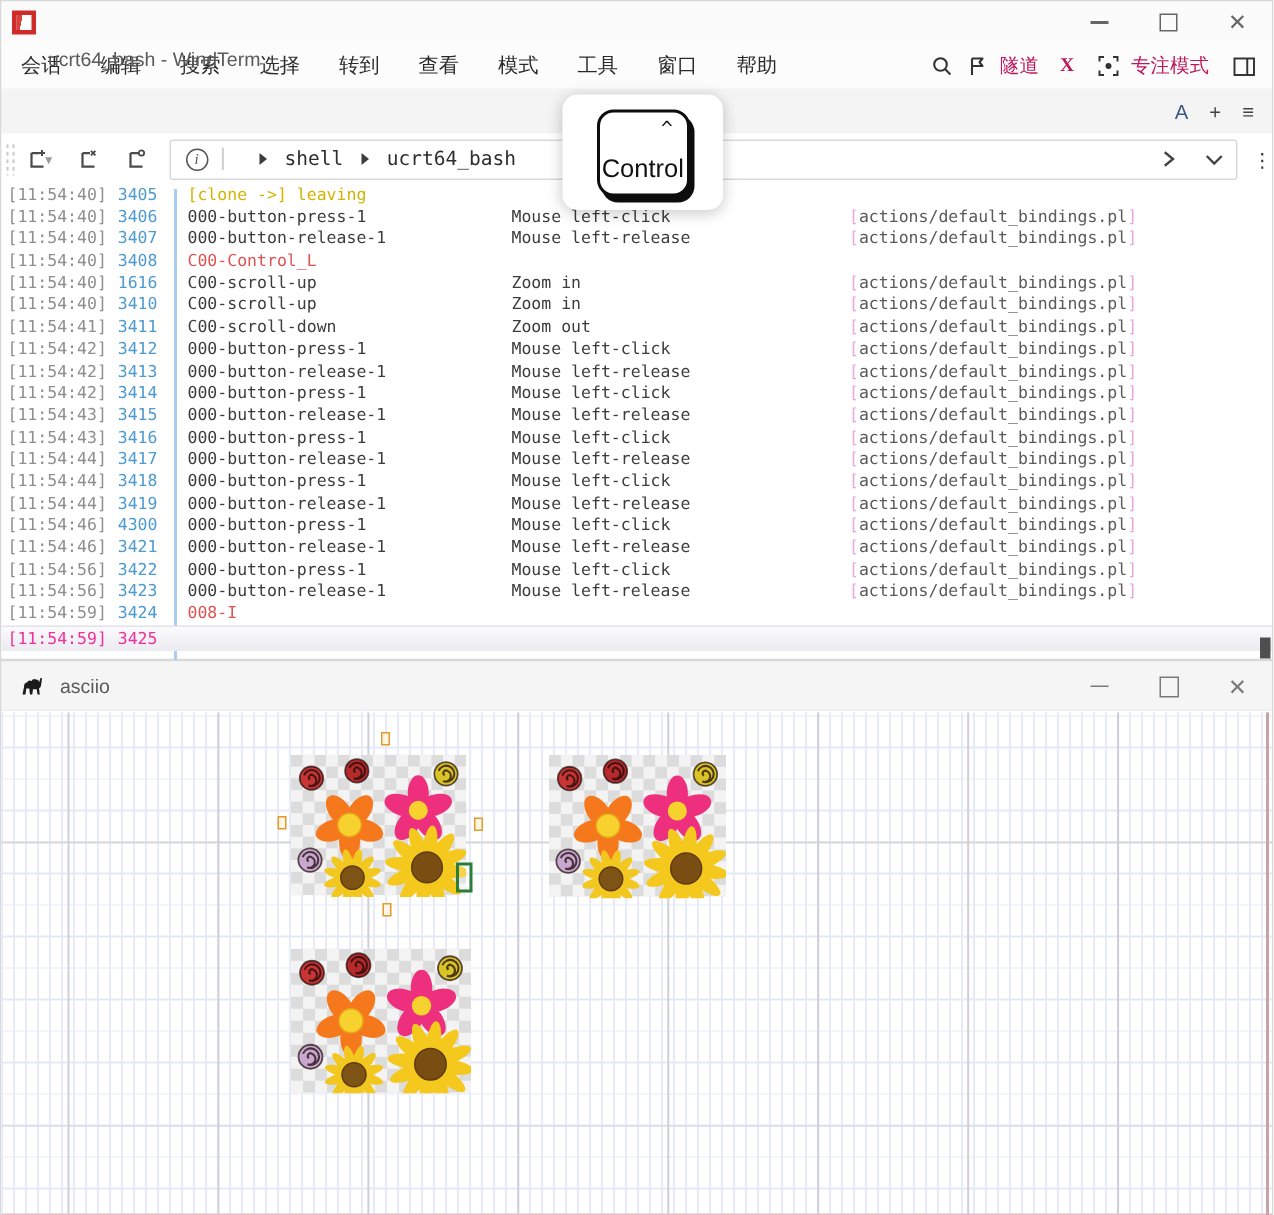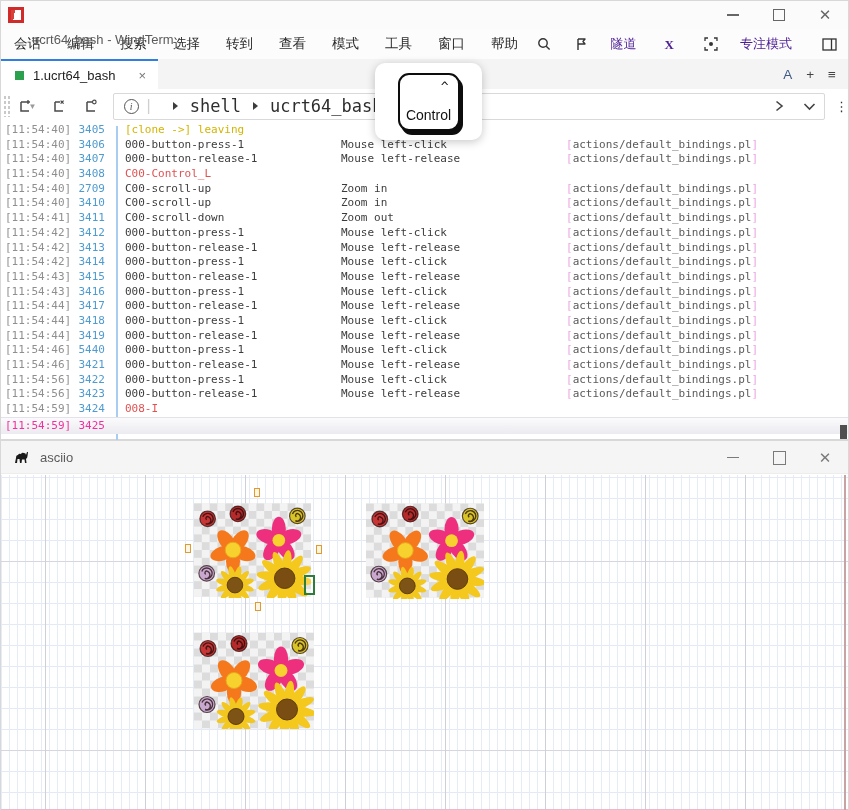--- a/index.html
+++ b/index.html
@@ -16,21 +16,21 @@
   .win-title { font-size:13px; color:#5a5a5a;margin-top:48px; }
   .win-controls { position:absolute; right:0; top:0; height:28px; display:flex; }
   .wc-btn { width:46px; height:28px; display:flex; align-items:center; justify-content:center; color:#666; font-size:14px; }
   .wc-min::before { content:""; width:12px; height:1.5px; background:#666; }
   .wc-max::before { content:""; width:10px; height:10px; border:1.5px solid #666; }
   .wc-close { font-size:15px; }
 
   
   .menubar { height:30px; display:flex; align-items:center; background:#fcfcfc; font-size:13.5px; color:#2b2b2b; }
   .menu-item { padding:0 13px; height:30px; display:flex; align-items:center;font-family:Liberation Mono, monospace; }
-  .menu-right { margin-left:auto; display:flex; align-items:flex-end; gap:20px; padding-right:10px; color:#4c1d95; }
+  .menu-right { margin-left:auto; display:flex; align-items:flex-start; gap:6px; padding-right:10px; color:#be185d; }
   .mr-icon { width:18px; height:18px; display:flex; align-items:center; justify-content:center; }
   .mr-label { font-size:13px; margin-right:8px; }
   .mr-x { font-weight:bold; font-size:13px; margin-right:8px; font-family:"Liberation Serif",serif; }
 
   
   .tabbar { height:30px; background:#f4f4f4; display:flex; align-items:stretch; position:relative; }
   .tab { width:157px; background:#ffffff; border-top:2.5px solid #2e7fe0; display:flex; align-items:center; padding:0 8px 0 14px; }
   .tab-square { width:9px; height:9px; background:#2ca14d; margin-right:9px; flex:none; }
   .tab-label { font-size:13px; color:#222; flex:1; }
   .tab-close { color:#777; font-size:13px; padding:0 4px; }
@@ -42,21 +42,21 @@
   .grip { width:8px; height:22px; margin-left:2px;
           background-image:radial-gradient(#c9c9c9 1px, transparent 1px); background-size:4px 5px; }
   .tool-btn { width:26px; height:24px; display:flex; align-items:center; justify-content:center; margin:0 3px; color:#4a4a4a; }
   .tool-caret { color:#9a9a9a; font-size:8px; margin-left:-4px; }
   .crumbbox { margin-left:6px; width:716px; height:27px; border:1px solid #d9d9d9; border-radius:2px; background:#fff;
               display:flex; align-items:center; position:relative; }
   .info-ic { width:15px; height:15px; border:1.3px solid #555; border-radius:50%; color:#555; font-size:10px;
              display:flex; align-items:center; justify-content:center; margin:0 8px 0 10px; font-family:"Liberation Serif",serif; font-style:italic; }
   .crumb-sep { color:#cfcfcf; margin-right:10px; }
   .crumb-arrow { width:0; height:0; border-left:5px solid #3c3c3c; border-top:4px solid transparent; border-bottom:4px solid transparent; margin:0 12px; }
-  .crumb-text { font-family:"DejaVu Sans Mono", monospace; font-size:17px; color:#2e2e2e; }
+  .crumb-text { font-family:"DejaVu Sans Mono", monospace; font-size:13px; color:#2e2e2e; }
   .crumb-right { position:absolute; right:8px; display:flex; align-items:center; gap:18px; }
   .kebab { margin-left:10px; color:#333; font-size:13px; letter-spacing:0; }
 
   
   .terminal { position:absolute; top:122px; left:0; right:0; bottom:0; background:#fff;
               font-family:"DejaVu Sans Mono", monospace; font-size:11px; }
   .t-sep { position:absolute; left:115px; top:3px; width:2px; height:415px; background:#a9cdf0; }
   .t-corner { position:absolute; left:115px; top:418px; width:8px; height:9px;
               border-left:2px solid #a9cdf0; border-bottom:2px solid #a9cdf0; border-bottom-left-radius:7px; }
   .t-row { position:relative; height:14.7px; line-height:14.7px; white-space:pre; }
@@ -71,21 +71,21 @@
   .t-bind { position:absolute; left:565px; color:#5a5a5a; }
   .t-bracket { color:#eba6e0; }
   .t-scroll { position:absolute; right:1px; top:302px; width:7px; height:14px; background:#4f4f4f; }
 
   
   .key-panel { position:absolute; left:374px; top:62px; width:107px; height:77px; background:#fff; border-radius:10px;
                box-shadow:0 2px 10px rgba(0,0,0,.22); display:flex; align-items:center; justify-content:center; z-index:5; }
   .key-cap { width:62px; height:58px; background:#fff; border:2.5px solid #0d0d0d; border-radius:11px;
              box-shadow:3px 4px 0 #0d0d0d; position:relative; }
   .key-caret { position:absolute; top:4px; right:9px; font-size:13px; color:#111; font-family:"DejaVu Sans Mono",monospace; }
-  .key-label { position:absolute; bottom:6px; width:100%; text-align:center; font-size:14px; color:#111; }
+  .key-label { position:absolute; bottom:6px; width:100%; text-align:center; font-size:17px; color:#111; }
 
   
   .a-titlebar { height:33px; background:#f5f5f5; display:flex; align-items:center; position:relative; border-bottom:1px solid #ededed; }
   .camel { margin:0 10px 0 12px; }
   .a-title { font-size:13px; color:#5a5a5a; }
   .a-controls { position:absolute; right:0; top:0; height:33px; display:flex; }
   .a-btn { width:46px; height:33px; display:flex; align-items:center; justify-content:center; color:#7a7a7a; font-size:15px; }
   .a-min::before { content:""; width:12px; height:1.5px; background:#7a7a7a; }
   .a-max::before { content:""; width:11px; height:12px; border:1.5px solid #7a7a7a; }
 
@@ -153,25 +153,20 @@
       <span class="mr-icon">
         <svg width="15" height="13" viewBox="0 0 15 13">
             <rect x="1" y="1" width="13" height="11" fill="none" stroke="#333" stroke-width="1.3"></rect>
             <line x1="9.5" y1="1" x2="9.5" y2="12" stroke="#333" stroke-width="1.3"></line>
           </svg>
       </span>
     </div>
   </div>
 
   <div class="tabbar">
-    <div class="tab">
-      <span class="tab-square"></span>
-      <span class="tab-label">1.ucrt64_bash</span>
-      <span class="tab-close">×</span>
-    </div>
     <div class="tabbar-right">
       <span class="tb-a">A</span>
       <span>+</span>
       <span>≡</span>
     </div>
   </div>
 
   <div class="toolbar">
     <div class="grip"></div>
     <div class="tool-btn">
@@ -216,32 +211,32 @@
   </div>
 
   <div class="terminal">
     <div class="t-sep"></div>
     <div class="t-corner"></div>
     <div>
         <div class="t-row"><span class="t-time">[11:54:40]</span><span class="t-num">3405</span><span class="t-cmd yellow">[clone -&gt;] leaving</span></div>
         <div class="t-row"><span class="t-time">[11:54:40]</span><span class="t-num">3406</span><span class="t-cmd">000-button-press-1</span><span class="t-act">Mouse left-click</span><span class="t-bind"><span class="t-bracket">[</span><span class="">actions/default_bindings.pl</span><span class="t-bracket">]</span></span></div>
         <div class="t-row"><span class="t-time">[11:54:40]</span><span class="t-num">3407</span><span class="t-cmd">000-button-release-1</span><span class="t-act">Mouse left-release</span><span class="t-bind"><span class="t-bracket">[</span><span class="">actions/default_bindings.pl</span><span class="t-bracket">]</span></span></div>
         <div class="t-row"><span class="t-time">[11:54:40]</span><span class="t-num">3408</span><span class="t-cmd red">C00-Control_L</span></div>
-        <div class="t-row"><span class="t-time">[11:54:40]</span><span class="t-num">2709</span><span class="t-cmd">C00-scroll-up</span><span class="t-act">Zoom in</span><span class="t-bind"><span class="t-bracket">[</span><span class="">actions/default_bindings.pl</span><span class="t-bracket">]</span></span></div>
+        <div class="t-row"><span class="t-time">[11:54:40]</span><span class="t-num">1616</span><span class="t-cmd">C00-scroll-up</span><span class="t-act">Zoom in</span><span class="t-bind"><span class="t-bracket">[</span><span class="">actions/default_bindings.pl</span><span class="t-bracket">]</span></span></div>
         <div class="t-row"><span class="t-time">[11:54:40]</span><span class="t-num">3410</span><span class="t-cmd">C00-scroll-up</span><span class="t-act">Zoom in</span><span class="t-bind"><span class="t-bracket">[</span><span class="">actions/default_bindings.pl</span><span class="t-bracket">]</span></span></div>
         <div class="t-row"><span class="t-time">[11:54:41]</span><span class="t-num">3411</span><span class="t-cmd">C00-scroll-down</span><span class="t-act">Zoom out</span><span class="t-bind"><span class="t-bracket">[</span><span class="">actions/default_bindings.pl</span><span class="t-bracket">]</span></span></div>
         <div class="t-row"><span class="t-time">[11:54:42]</span><span class="t-num">3412</span><span class="t-cmd">000-button-press-1</span><span class="t-act">Mouse left-click</span><span class="t-bind"><span class="t-bracket">[</span><span class="">actions/default_bindings.pl</span><span class="t-bracket">]</span></span></div>
         <div class="t-row"><span class="t-time">[11:54:42]</span><span class="t-num">3413</span><span class="t-cmd">000-button-release-1</span><span class="t-act">Mouse left-release</span><span class="t-bind"><span class="t-bracket">[</span><span class="">actions/default_bindings.pl</span><span class="t-bracket">]</span></span></div>
         <div class="t-row"><span class="t-time">[11:54:42]</span><span class="t-num">3414</span><span class="t-cmd">000-button-press-1</span><span class="t-act">Mouse left-click</span><span class="t-bind"><span class="t-bracket">[</span><span class="">actions/default_bindings.pl</span><span class="t-bracket">]</span></span></div>
         <div class="t-row"><span class="t-time">[11:54:43]</span><span class="t-num">3415</span><span class="t-cmd">000-button-release-1</span><span class="t-act">Mouse left-release</span><span class="t-bind"><span class="t-bracket">[</span><span class="">actions/default_bindings.pl</span><span class="t-bracket">]</span></span></div>
         <div class="t-row"><span class="t-time">[11:54:43]</span><span class="t-num">3416</span><span class="t-cmd">000-button-press-1</span><span class="t-act">Mouse left-click</span><span class="t-bind"><span class="t-bracket">[</span><span class="">actions/default_bindings.pl</span><span class="t-bracket">]</span></span></div>
         <div class="t-row"><span class="t-time">[11:54:44]</span><span class="t-num">3417</span><span class="t-cmd">000-button-release-1</span><span class="t-act">Mouse left-release</span><span class="t-bind"><span class="t-bracket">[</span><span class="">actions/default_bindings.pl</span><span class="t-bracket">]</span></span></div>
         <div class="t-row"><span class="t-time">[11:54:44]</span><span class="t-num">3418</span><span class="t-cmd">000-button-press-1</span><span class="t-act">Mouse left-click</span><span class="t-bind"><span class="t-bracket">[</span><span class="">actions/default_bindings.pl</span><span class="t-bracket">]</span></span></div>
         <div class="t-row"><span class="t-time">[11:54:44]</span><span class="t-num">3419</span><span class="t-cmd">000-button-release-1</span><span class="t-act">Mouse left-release</span><span class="t-bind"><span class="t-bracket">[</span><span class="">actions/default_bindings.pl</span><span class="t-bracket">]</span></span></div>
-        <div class="t-row"><span class="t-time">[11:54:46]</span><span class="t-num">5440</span><span class="t-cmd">000-button-press-1</span><span class="t-act">Mouse left-click</span><span class="t-bind"><span class="t-bracket">[</span><span class="">actions/default_bindings.pl</span><span class="t-bracket">]</span></span></div>
+        <div class="t-row"><span class="t-time">[11:54:46]</span><span class="t-num">4300</span><span class="t-cmd">000-button-press-1</span><span class="t-act">Mouse left-click</span><span class="t-bind"><span class="t-bracket">[</span><span class="">actions/default_bindings.pl</span><span class="t-bracket">]</span></span></div>
         <div class="t-row"><span class="t-time">[11:54:46]</span><span class="t-num">3421</span><span class="t-cmd">000-button-release-1</span><span class="t-act">Mouse left-release</span><span class="t-bind"><span class="t-bracket">[</span><span class="">actions/default_bindings.pl</span><span class="t-bracket">]</span></span></div>
         <div class="t-row"><span class="t-time">[11:54:56]</span><span class="t-num">3422</span><span class="t-cmd">000-button-press-1</span><span class="t-act">Mouse left-click</span><span class="t-bind"><span class="t-bracket">[</span><span class="">actions/default_bindings.pl</span><span class="t-bracket">]</span></span></div>
         <div class="t-row"><span class="t-time">[11:54:56]</span><span class="t-num">3423</span><span class="t-cmd">000-button-release-1</span><span class="t-act">Mouse left-release</span><span class="t-bind"><span class="t-bracket">[</span><span class="">actions/default_bindings.pl</span><span class="t-bracket">]</span></span></div>
         <div class="t-row"><span class="t-time">[11:54:59]</span><span class="t-num">3424</span><span class="t-cmd red">008-I</span></div>
         <div class="t-row hl"><span class="t-time">[11:54:59]</span><span class="t-num">3425</span></div>
       </div>
     <div class="t-scroll"></div>
   </div>
 
   <div class="key-panel">

